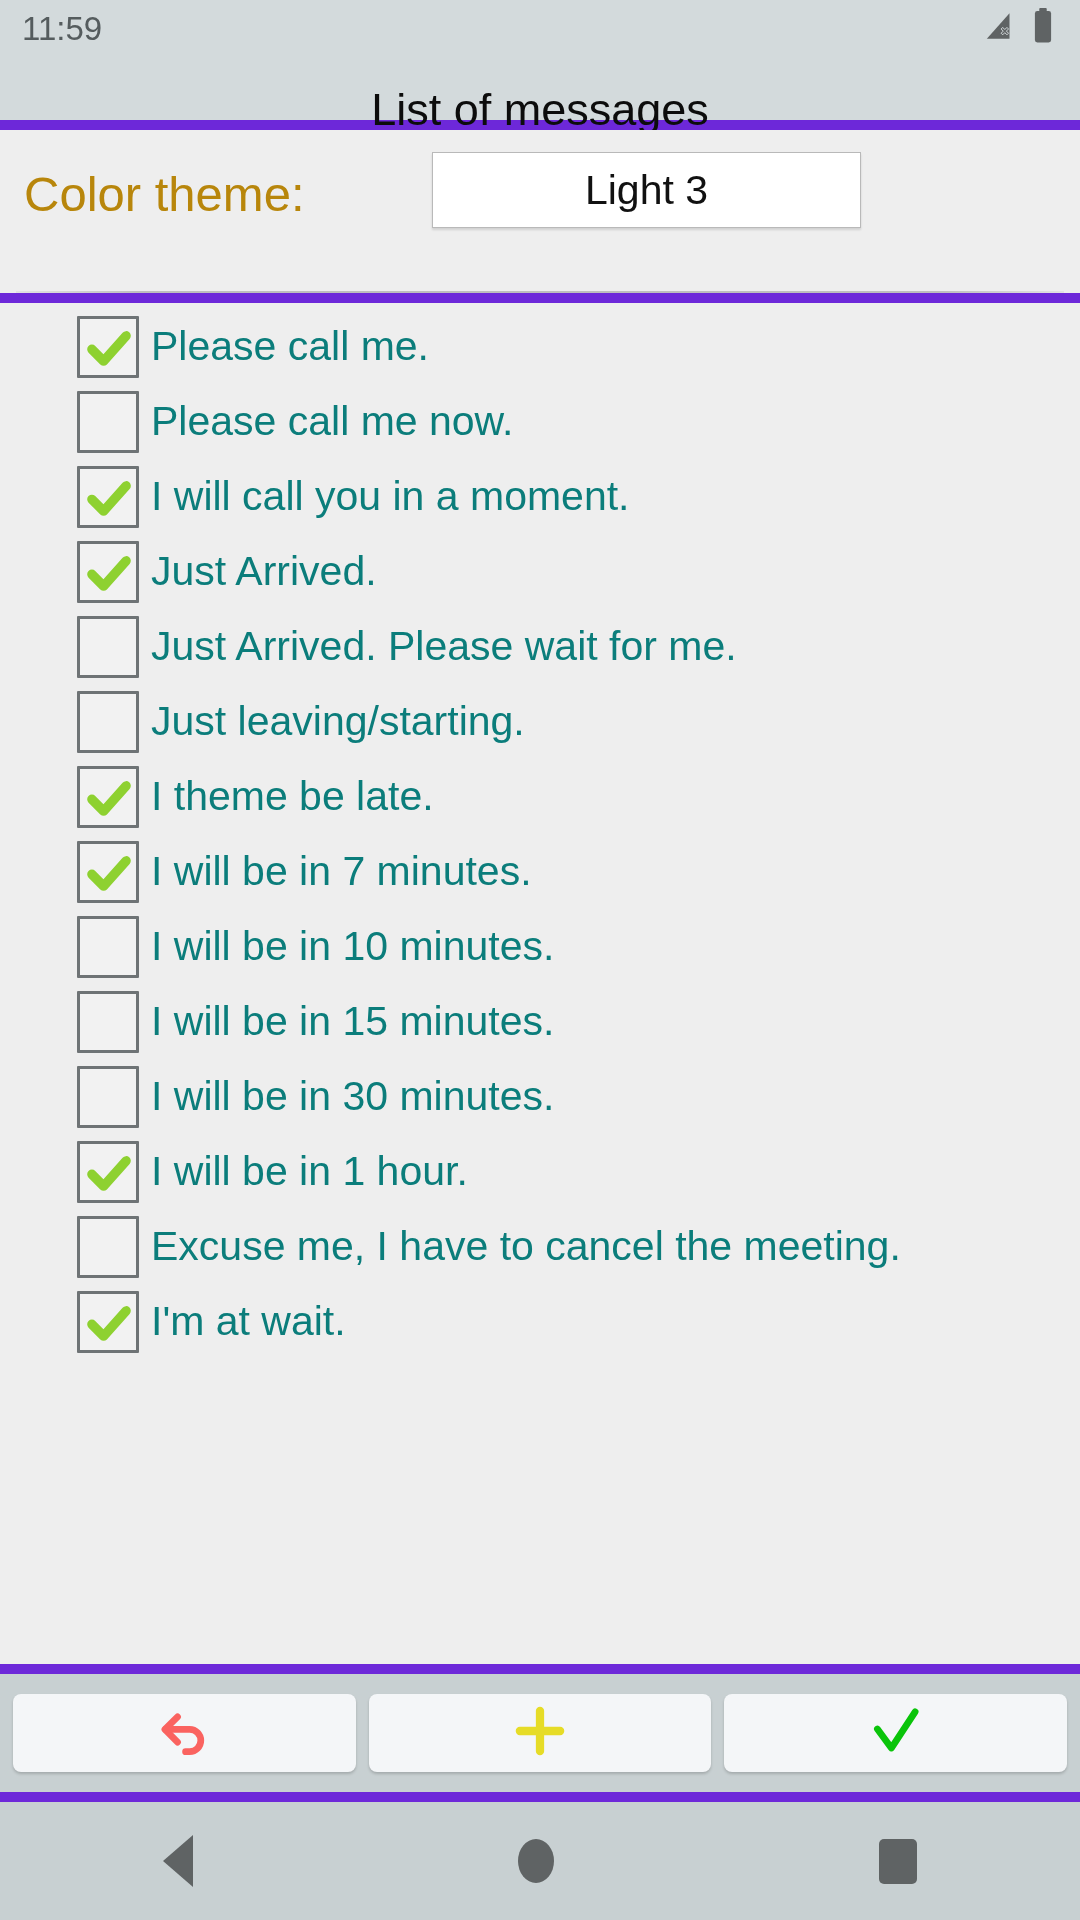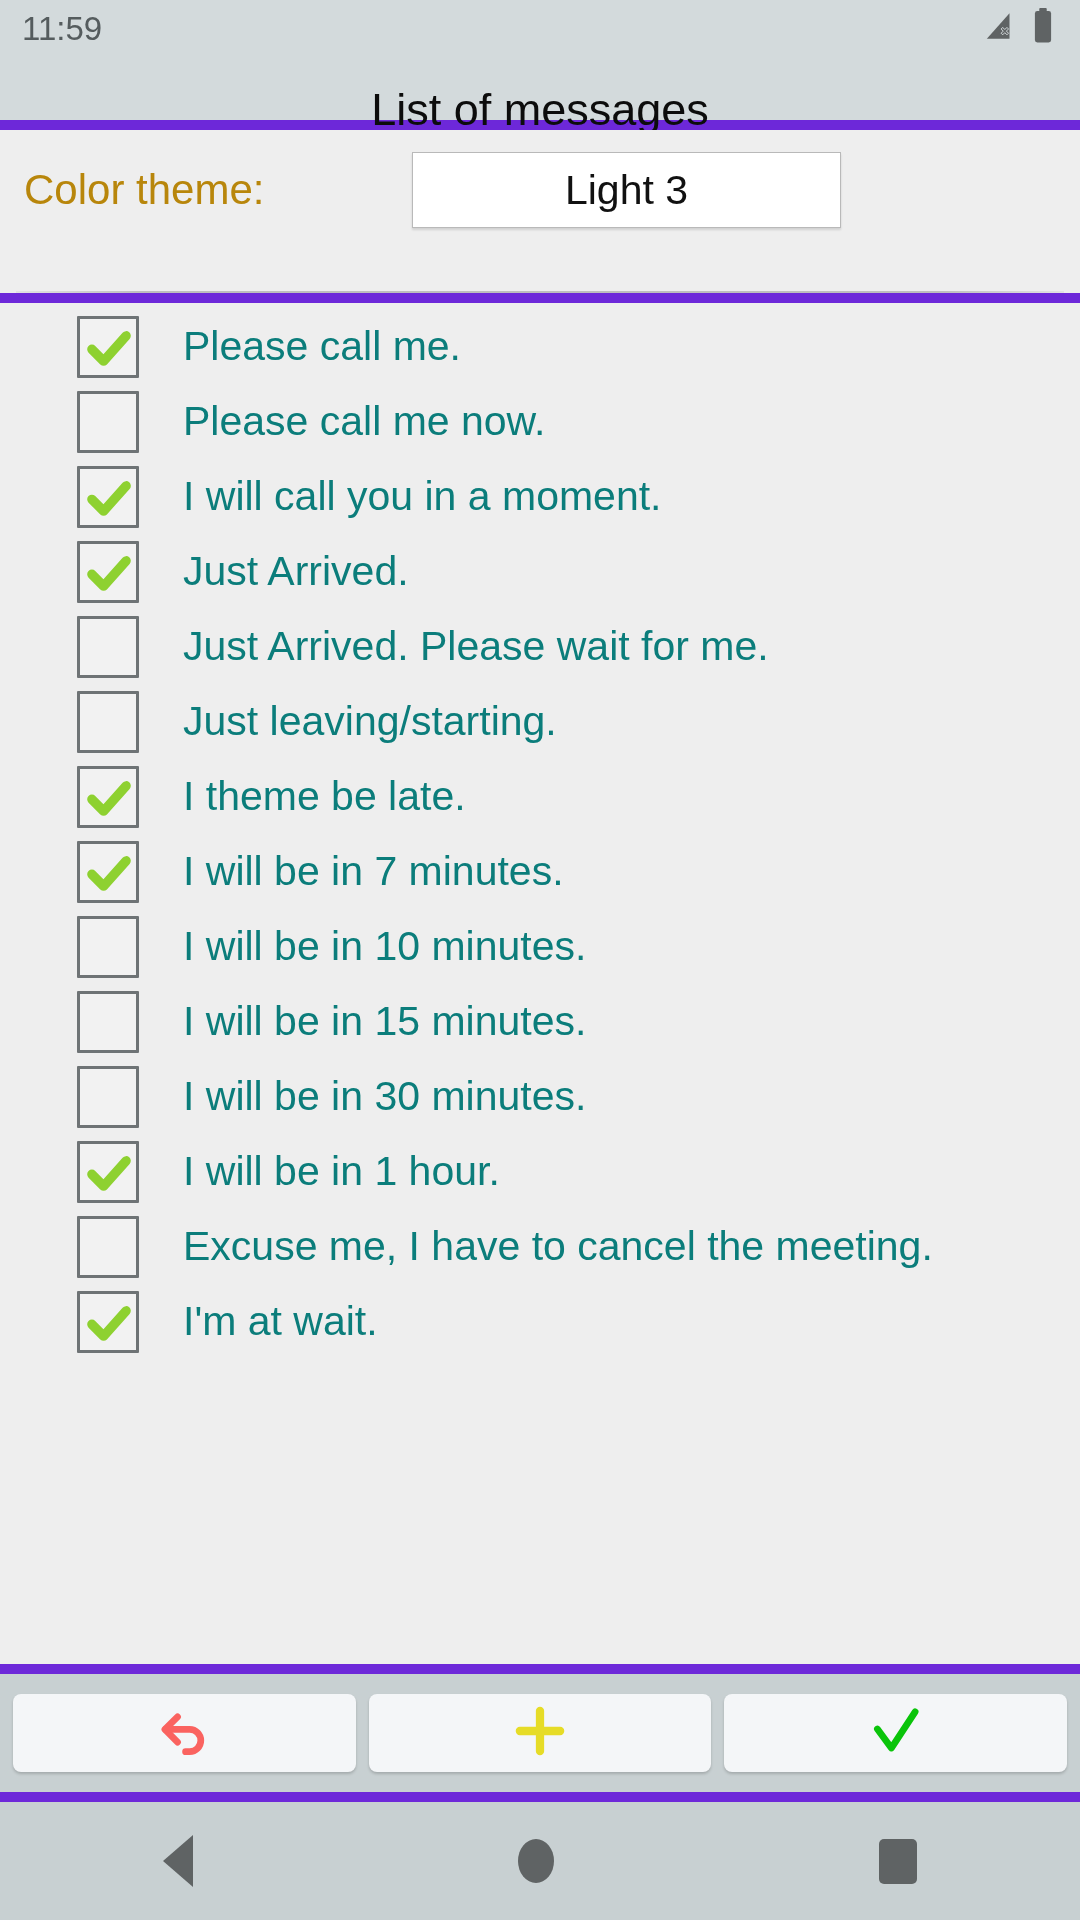--- a/index.html
+++ b/index.html
@@ -66,26 +66,26 @@
   
   .theme-row {
     flex: 0 0 163px;
     position: relative;
     background: #eeeeee;
   }
   .theme-label {
     position: absolute;
     left: 24px;
     top: 36px;
-    font-size: 42px;
+    font-size: 49px;
     color: #b8860b;
   }
   .theme-select {
     position: absolute;
-    left: 412px;
+    left: 432px;
     top: 22px;
     width: 429px;
     height: 76px;
     background: #ffffff;
     border: 1px solid #b9b9b9;
     box-shadow: 0 2px 2px rgba(0,0,0,0.12);
     display: flex;
     align-items: center;
     justify-content: center;
     box-sizing: border-box;
@@ -132,21 +132,21 @@
   }
   .cb svg {
     position: absolute;
     left: 2px;
     top: 2px;
     width: 54px;
     height: 54px;
     display: block;
   }
   .row-label {
-    margin-left: 44px;
+    margin-left: 12px;
     font-size: 41px;
     color: #0b7d7b;
     white-space: nowrap;
     line-height: 1;
   }
 
   
   .actionbar {
     flex: 0 0 118px;
     background: #c8d0d2;

